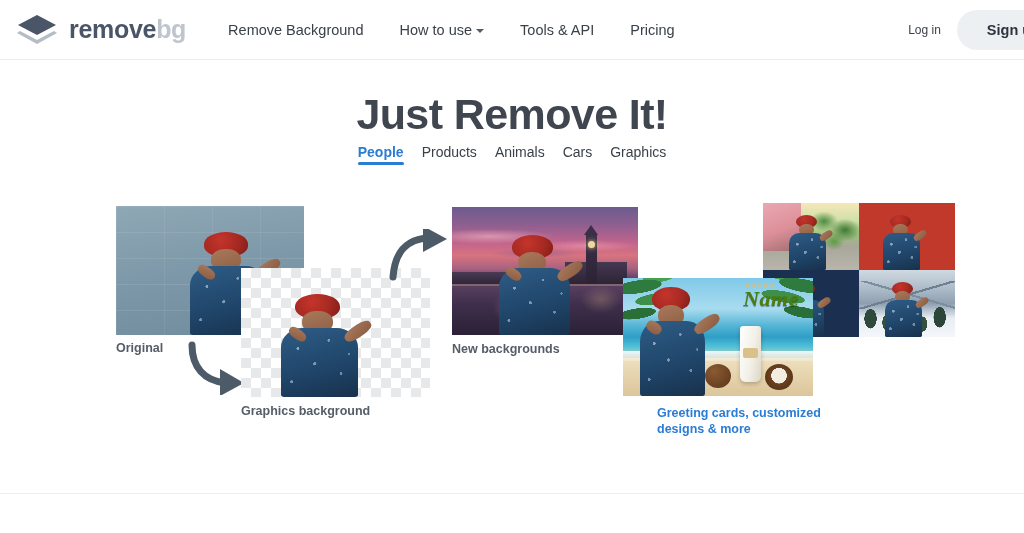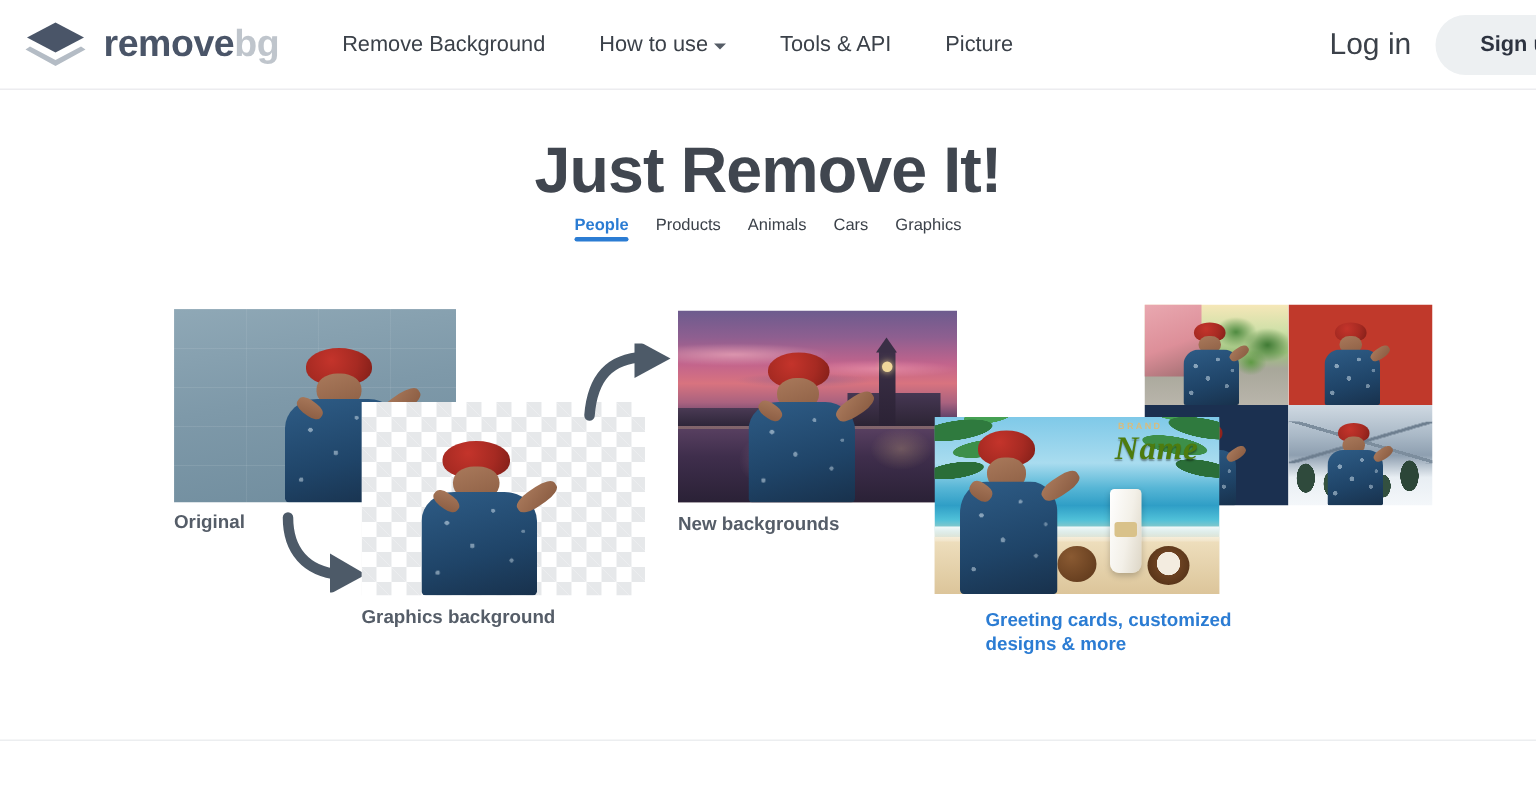--- a/index.html
+++ b/index.html
@@ -40,21 +40,21 @@
     border-left: 4px solid transparent;
     border-right: 4px solid transparent;
     border-top: 4.5px solid #555c66;
     display: inline-block; margin-top: 2px;
   }
   .header-right {
     position: absolute; right: 0; top: 0; height: 60px;
     display: flex; align-items: center;
   }
   .login-link {
-    font-size: 20px; color: #3b4149; cursor: pointer;
+    font-size: 12px; color: #3b4149; cursor: pointer;
     padding: 0 16px; white-space: nowrap;
   }
   .signup-btn {
     background: #edf0f2; color: #2d3340;
     font-size: 14.5px; font-weight: bold;
     border: none; border-radius: 22px;
     height: 40px; padding: 0 30px;
     margin-right: -46px;
     cursor: pointer; white-space: nowrap;
     font-family: "Liberation Sans", sans-serif;
@@ -66,21 +66,21 @@
     text-align: center;
     font-size: 43px; font-weight: bold;
     color: #40464f; letter-spacing: -0.6px;
   }
   .tabs {
     position: absolute; top: 144px; left: 0; width: 1024px;
     display: flex; justify-content: center; align-items: flex-start;
     gap: 0;
   }
   .tab {
-    font-size: 11px; color: #3b4149;
+    font-size: 14px; color: #3b4149;
     padding: 0 9px 5px 9px; cursor: pointer;
     position: relative; white-space: nowrap;
   }
   .tab.active { color: #2b7cd3; font-weight: bold; }
   .tab.active::after {
     content: ""; position: absolute;
     left: 9px; right: 9px; bottom: 0;
     height: 3px; background: #2b7cd3; border-radius: 2px;
   }
 
@@ -321,21 +321,21 @@
       <span>Remove Background</span>
     </div>
     <div class="nav-item">
       <span>How to use</span>
       <span class="chev"></span>
     </div>
     <div class="nav-item">
       <span>Tools &amp; API</span>
     </div>
     <div class="nav-item">
-      <span>Picture</span>
+      <span>Pricing</span>
     </div>
   </nav>
 
   <div class="header-right">
     <span class="login-link">Log in</span>
     <button class="signup-btn">Sign up</button>
   </div>
 </div>
 
 <h1 class="hero-title">Just Remove It!</h1>

